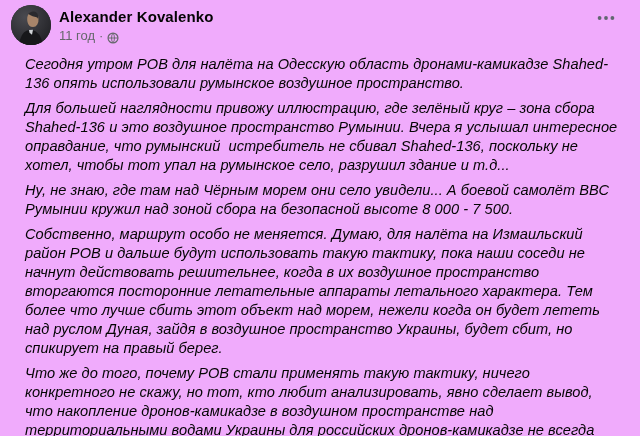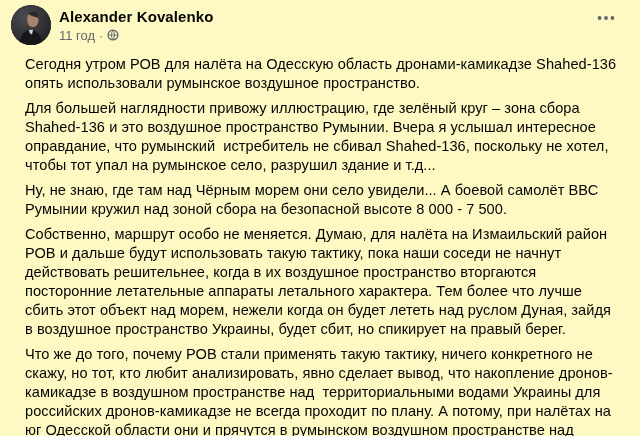--- a/index.html
+++ b/index.html
@@ -8,21 +8,21 @@
     background: #ffffff;
     width: 640px;
     height: 436px;
     overflow: hidden;
     font-family: "Liberation Sans", sans-serif;
   }
   .post {
     position: relative;
     width: 640px;
     height: 436px;
-    background: #fef9c3;
+    background: #f0abfc;
     overflow: hidden;
   }
   .post-header {
     position: relative;
     display: flex;
     align-items: flex-start;
     padding: 5px 16px 0 11px;
     height: 48px;
     box-sizing: border-box;
   }
@@ -45,21 +45,21 @@
   .author-name {
     font-size: 15px;
     font-weight: bold;
     color: #050505;
     line-height: 18px;
     letter-spacing: 0.1px;
     cursor: pointer;
   }
   .post-meta {
     display: flex;
-    align-items: flex-start;
+    align-items: flex-end;
     gap: 4px;
     margin-top: 2px;
     font-size: 13px;
     color: #65676b;
     line-height: 16px;
   }
   .post-meta .sep { color: #65676b; }
   .globe-icon { display: inline-flex; color: #65676b; margin-top: 1px; }
   .menu-button {
     position: absolute;
@@ -76,20 +76,21 @@
   .post-body {
     padding: 7px 22px 0 25px;
     font-size: 14.6px;
     color: #050505;
     line-height: 19px;
     letter-spacing: 0.05px;
   }
   .post-body p {
     margin: 0 0 6px 0;
     white-space: pre-wrap;
+    font-style: italic;
   }
   .post-body p:last-child { margin-bottom: 0; }
 </style>
 </head>
 <body>
 
 <div class="post">
 
   <div class="post-header">
 

